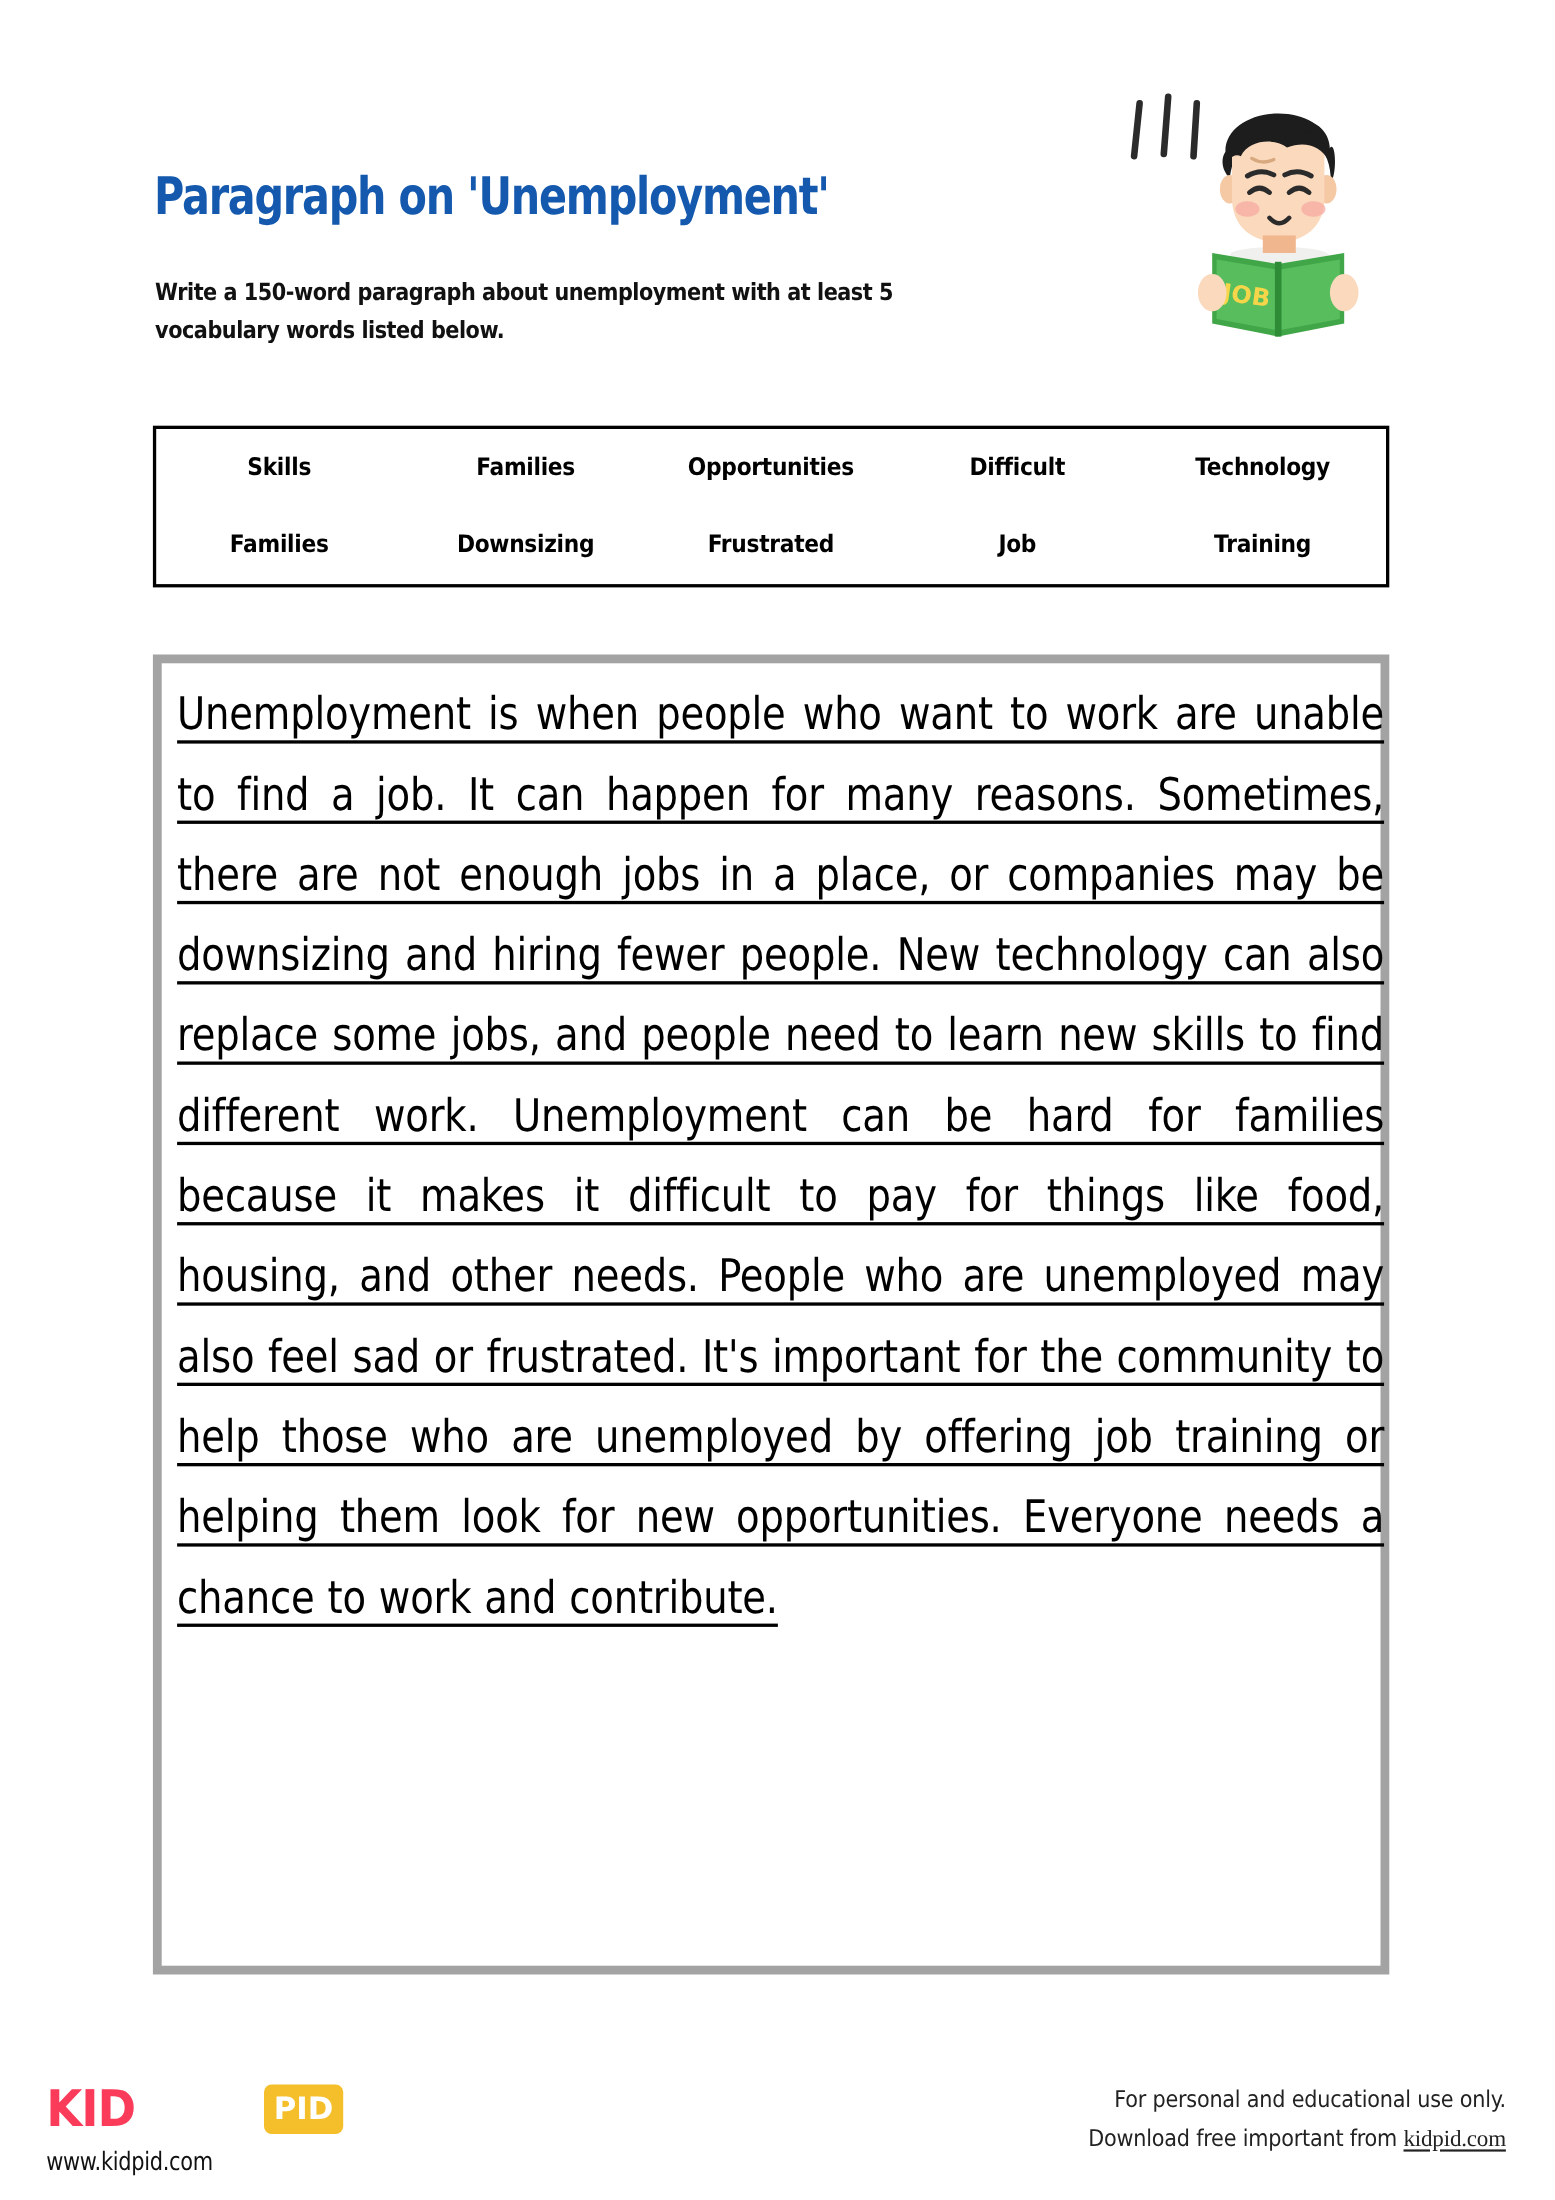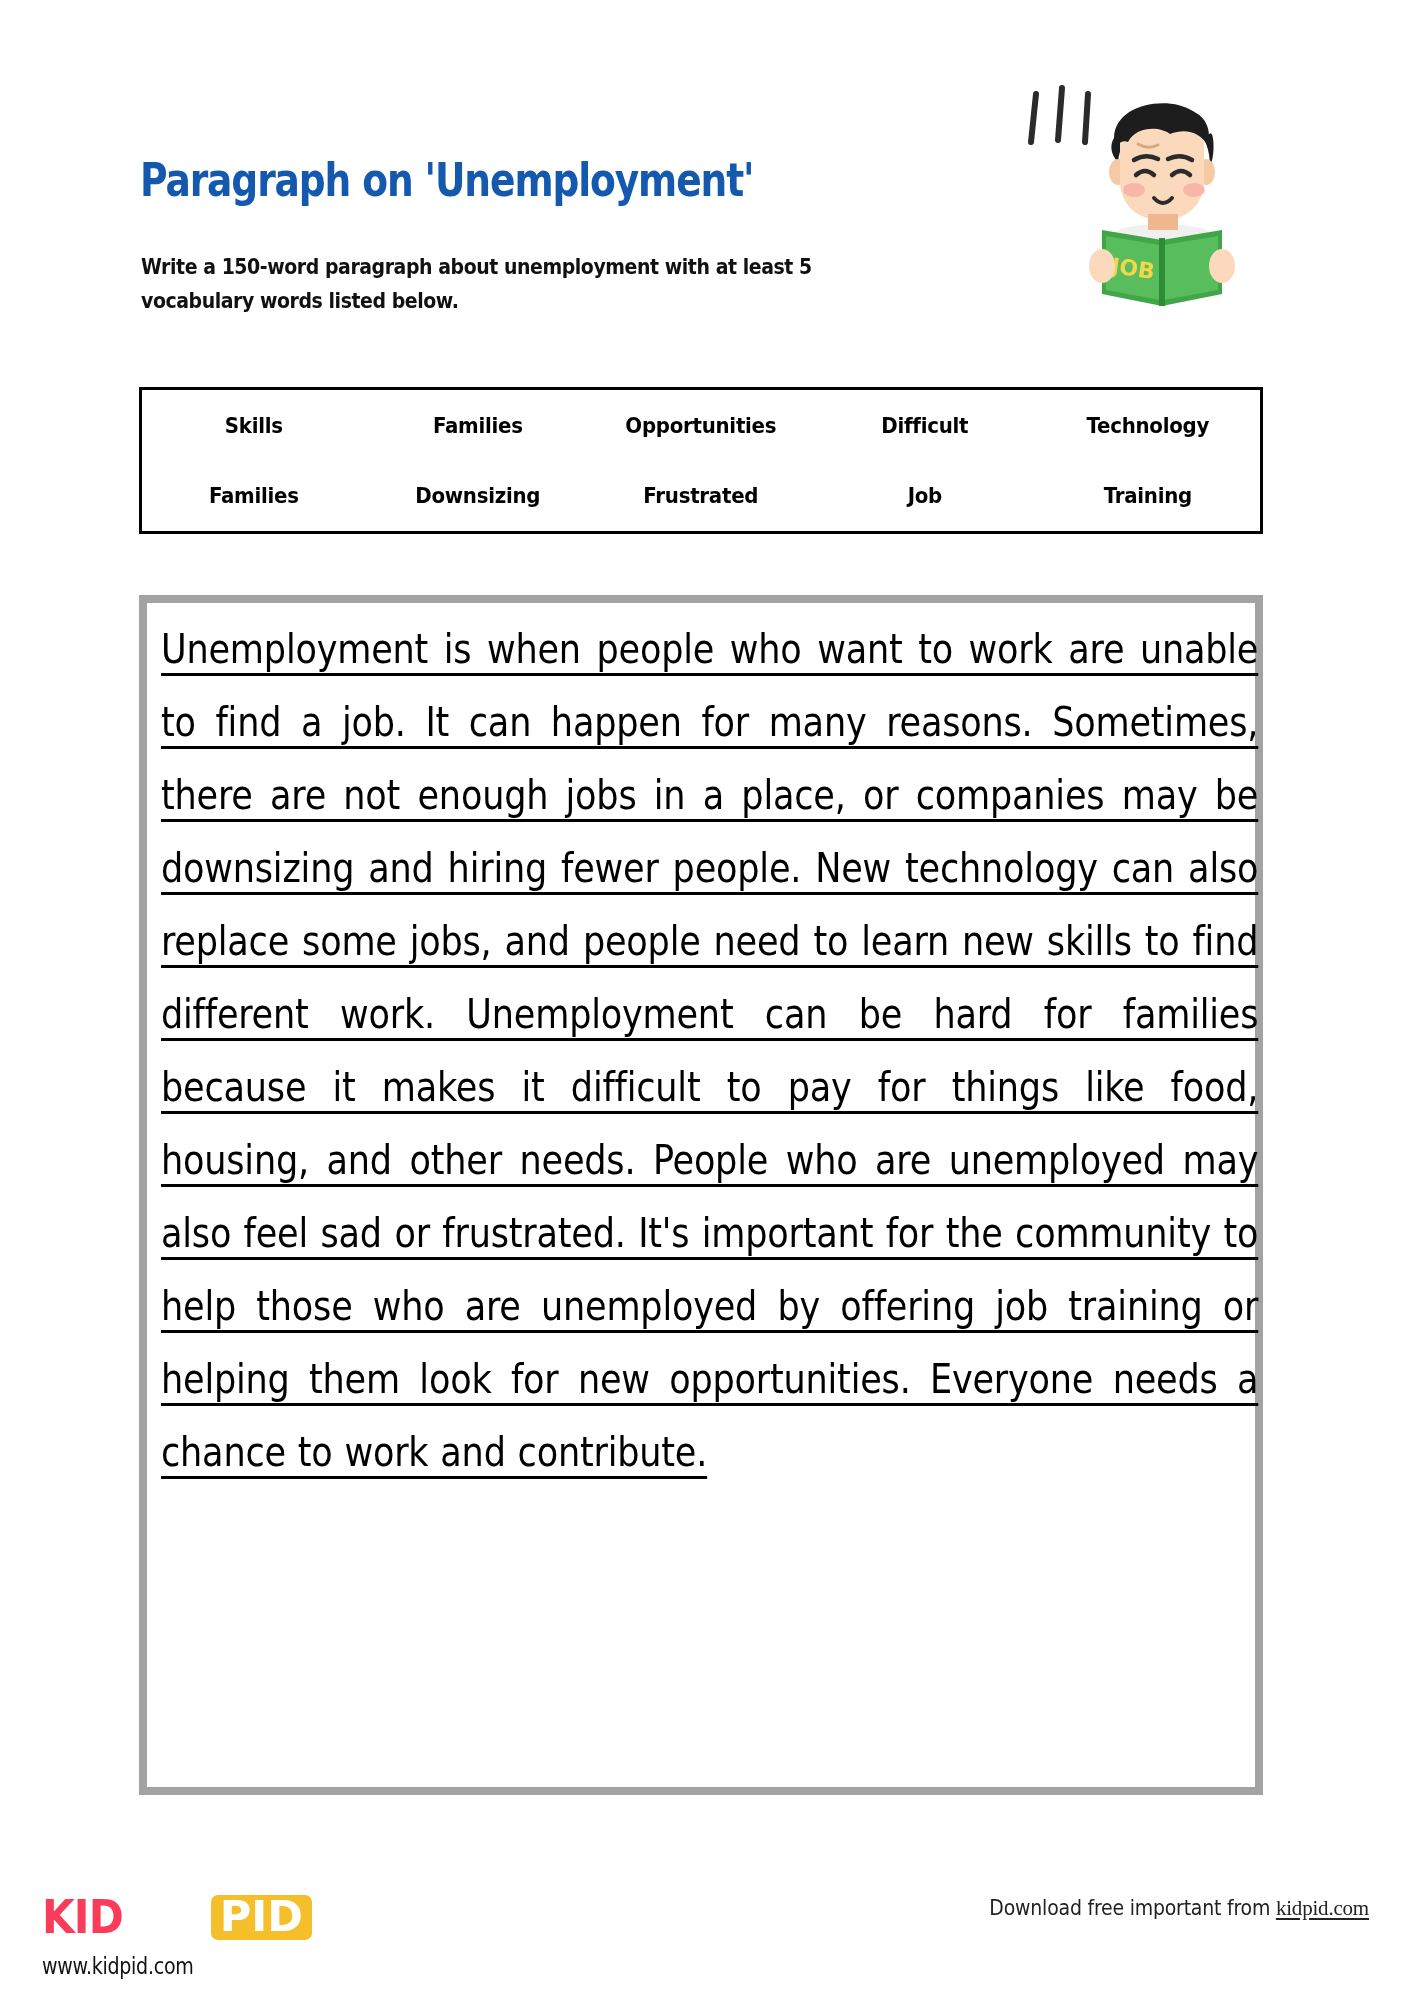--- a/index.html
+++ b/index.html
@@ -146,21 +146,21 @@
     letter-spacing: -1px;
     line-height: 46px;
     transform: scaleX(0.92);
     transform-origin: left center;
   }
   #logo-pid {
     margin-left: 4px;
     background: #f4bf2a;
     color: #ffffff;
     font-family: "DejaVu Sans", sans-serif;
-    font-size: 43px;
+    font-size: 28px;
     font-weight: bold;
     letter-spacing: 0px;
     padding: 5px 9px 7px 9px;
     border-radius: 7px;
     line-height: 33px;
   }
   #logo-url {
     margin-top: 7px;
     font-family: "DejaVu Sans Condensed", "DejaVu Sans", sans-serif;
     font-size: 23px;
@@ -270,17 +270,18 @@
 
   <div id="logo-wrap">
     <div id="logo-marks">
       <span id="logo-kid">KID</span>
       <span id="logo-pid">PID</span>
     </div>
     <div id="logo-url">www.kidpid.com</div>
   </div>
 
   <div id="footer-right">
+    <div class="line1">For personal and educational use only.</div>
     <div class="line2">
       <span>Download free important from </span><span class="link">kidpid.com</span>
     </div>
   </div>
 </div>
 
 </body></html>

